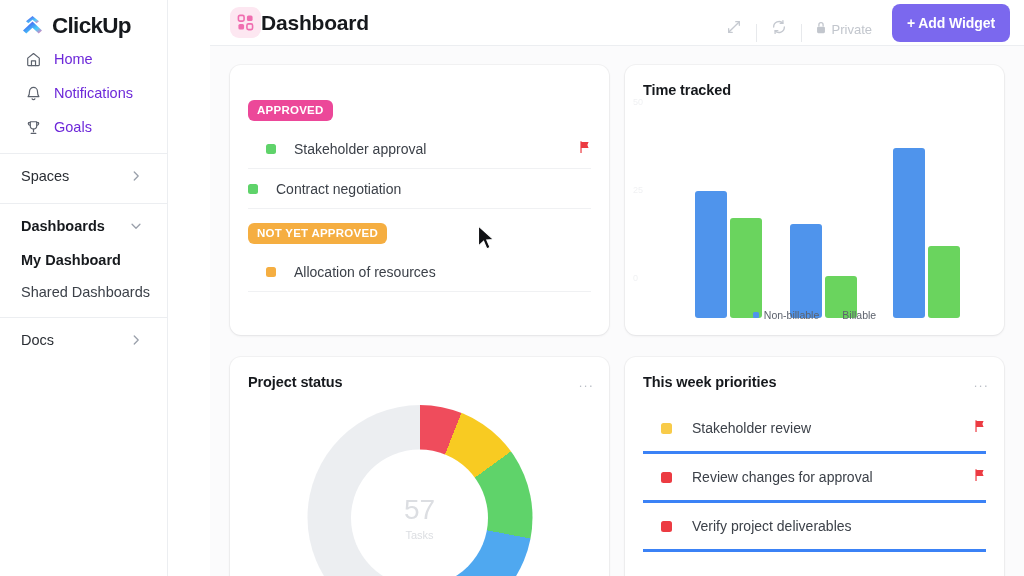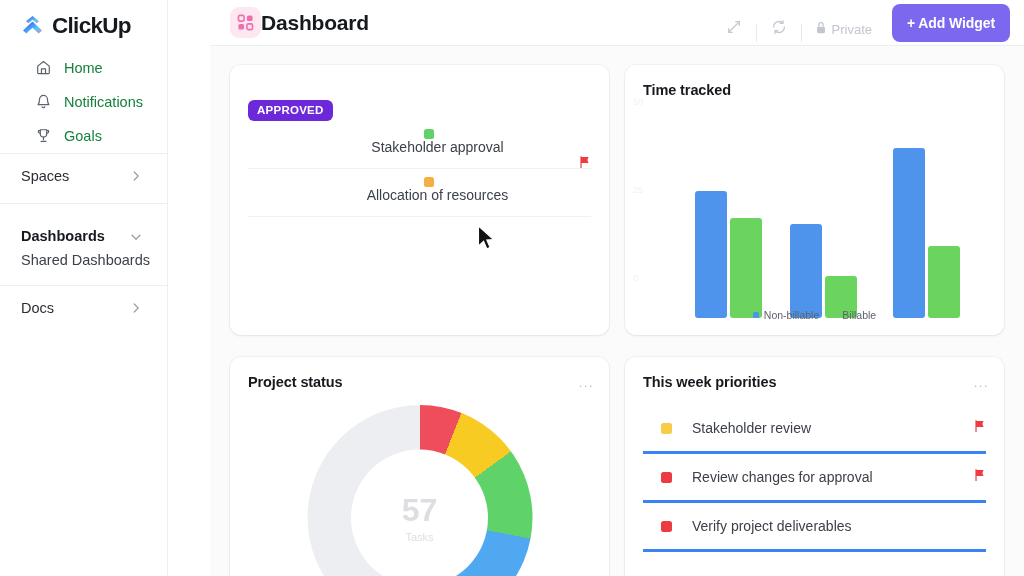--- a/index.html
+++ b/index.html
@@ -14,22 +14,22 @@
   
   #sidebar {
     position: absolute; left: 0; top: 0; width: 168px; height: 576px;
     background: #ffffff; border-right: 1px solid #eceef1;
   }
   #logo-row { display: flex; align-items: center; gap: 7px; padding: 10px 0 0 20px; height: 42px; }
   #logo-mark { width: 25px; height: 25px; position: relative; }
   #logo-text { font-size: 22.5px; font-weight: 700; letter-spacing: -0.7px; color: #16191d; }
 
   .nav-item {
-    display: flex; align-items: flex-end; gap: 12px;
-    height: 34px; padding-left: 34px; font-size: 14.5px; color: #15803d;
+    display: flex; align-items: center; gap: 12px;
+    height: 34px; padding-left: 24px; font-size: 14.5px; color: #6d28d9;
     cursor: pointer;
   }
   .nav-ico { width: 18px; height: 18px; display: flex; align-items: center; justify-content: center; color: #5c626d; flex: 0 0 18px; }
 
   .nav-sep { height: 1px; background: #eceef1; margin: 9px 0 0 0; }
 
   .nav-section {
     display: flex; align-items: center; justify-content: space-between;
     height: 36px; padding: 0 24px 0 21px; font-size: 14.5px; cursor: pointer;
   }
@@ -77,25 +77,25 @@
     padding: 17px 18px; position: relative; overflow: hidden;
   }
   .card-title { font-size: 14.5px; font-weight: 700; color: #16191d; letter-spacing: -0.1px; }
   .card-dots { position: absolute; right: 15px; top: 18px; color: #b9bec6; letter-spacing: 1.5px; font-size: 13px; cursor: pointer; }
 
   
   .status-pill {
     display: inline-block; padding: 4px 9px 5px 9px; border-radius: 6px;
     font-size: 11.5px; font-weight: 700; color: #fff; letter-spacing: 0.25px;
   }
-  .pill-green { background: #6d28d9; }
+  .pill-green { background: #ec4899; }
   .pill-orange { background: #f5ae41; }
   .appr-row {
     display: flex; align-items: center; height: 40px;
-    border-bottom: 1px solid #f0f1f3; position: relative; cursor: pointer; flex-direction: column;
+    border-bottom: 1px solid #f0f1f3; position: relative; cursor: pointer;
   }
   .sq { width: 10px; height: 10px; border-radius: 2.5px; flex: 0 0 10px; }
   .sq-green { background: #5fd36a; }
   .sq-orange { background: #f5ae41; }
   .appr-name { font-size: 14px; color: #3c4149; }
   .flag-right { margin-left: auto; }
 
   
   #tt-plot { position: absolute; left: 0; top: 34px; width: 100%; height: 220px; }
   .ylab { position: absolute; font-size: 9px; color: #f0f1f3; }
@@ -110,21 +110,21 @@
   .lg-sw { width: 6px; height: 6px; border-radius: 1.5px; }
 
   
   #donut-wrap { position: absolute; left: 50%; top: 48px; transform: translateX(-50%); width: 225px; height: 225px; }
   #donut { width: 225px; height: 225px; border-radius: 50%; }
   #donut-hole {
     position: absolute; left: 50%; top: 50%; transform: translate(-50%,-50%);
     width: 137px; height: 137px; border-radius: 50%; background: #fff;
     display: flex; flex-direction: column; align-items: center; justify-content: center;
   }
-  #donut-num { font-size: 32px; font-weight: 700; color: #dcdee2; line-height: 1; }
+  #donut-num { font-size: 28px; font-weight: 400; color: #dcdee2; line-height: 1; }
   #donut-lbl { font-size: 11px; color: #dcdee2; margin-top: 5px; }
 
   
   .prio-row {
     display: flex; align-items: center; height: 49px;
     border-bottom: 3px solid #3b82f6; cursor: pointer;
   }
   .prio-name { font-size: 14px; color: #3c4149; }
   .sq-yellow { background: #f8cb49; }
   .sq-red { background: #ec3b42; }
@@ -196,29 +196,32 @@
     <span>Spaces</span>
     <span class="chev">
       <svg width="14" height="14" viewBox="0 0 16 16" fill="none" stroke="currentColor" stroke-width="1.5" stroke-linecap="round" stroke-linejoin="round">
           <path d="M6 3.5 L10.5 8 L6 12.5"></path>
         </svg>
     </span>
   </div>
 
   <div class="nav-sep"></div>
 
-  <div class="nav-section bold" style="margin-top:4px;align-items:flex-end;">
+  <div class="nav-section bold" style="margin-top:4px;">
     <span>Dashboards</span>
     <span class="chev">
       <svg width="14" height="14" viewBox="0 0 16 16" fill="none" stroke="currentColor" stroke-width="1.5" stroke-linecap="round" stroke-linejoin="round">
           <path d="M3.5 6 L8 10.5 L12.5 6"></path>
         </svg>
     </span>
   </div>
 
+  <div class="nav-sub bold">
+    <span>My Dashboard</span>
+  </div>
   <div class="nav-sub reg">
     <span>Shared Dashboards</span>
   </div>
 
   <div class="nav-sep"></div>
 
   <div class="nav-section" style="margin-top:4px;">
     <span>Docs</span>
     <span class="chev">
       <svg width="14" height="14" viewBox="0 0 16 16" fill="none" stroke="currentColor" stroke-width="1.5" stroke-linecap="round" stroke-linejoin="round">
@@ -281,21 +284,28 @@
     <div class="appr-row" style="margin-top:8px; padding-left:18px;">
       <span class="sq sq-green"></span>
       <span class="appr-name" style="margin-left:18px;">Stakeholder approval</span>
       <span class="flag-right">
         <svg width="13" height="14" viewBox="0 0 14 15" fill="#ec3b42">
             <path d="M2.6 1.2 V14 H3.9 V8.6 H11.4 L10.1 5.4 L11.4 2.2 H3.9 V1.2 Z"></path>
           </svg>
       </span>
     </div>
 
-
+    <div class="appr-row">
+      <span class="sq sq-green"></span>
+      <span class="appr-name" style="margin-left:18px;">Contract negotiation</span>
+    </div>
+
+    <div style="margin-top:14px;">
+      <span class="status-pill pill-orange">NOT YET APPROVED</span>
+    </div>
 
     <div class="appr-row" style="margin-top:8px; padding-left:18px;">
       <span class="sq sq-orange"></span>
       <span class="appr-name" style="margin-left:18px;">Allocation of resources</span>
     </div>
   </div>
 
   <div class="card">
     <div class="card-title">Time tracked</div>
 

